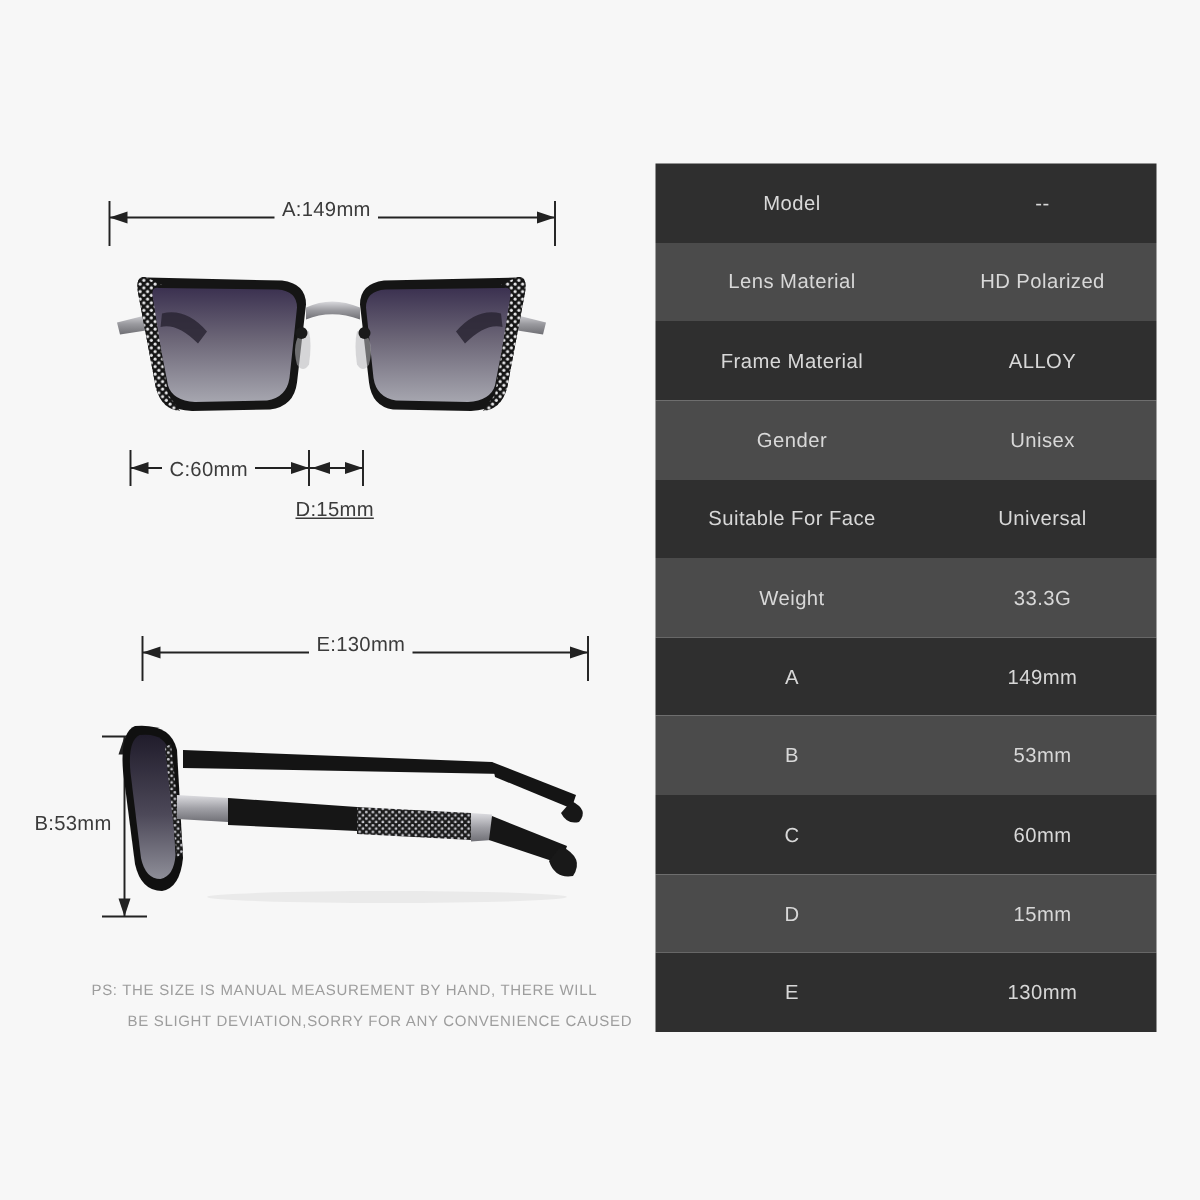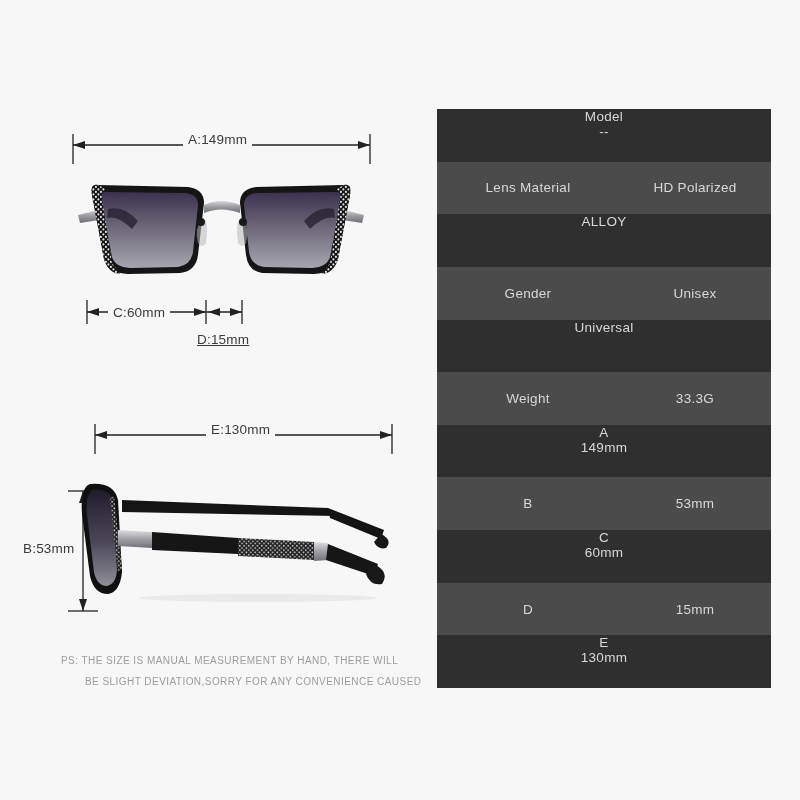--- a/index.html
+++ b/index.html
@@ -46,21 +46,21 @@
     width: 334px;
     height: 579px;
     display: flex;
     flex-direction: column;
   }
   .spec-row {
     flex: 1 1 0;
     display: flex;
     align-items: center;
   }
-  .spec-row.odd  { background: #2f2f2f; flex-direction: column; }
+  .spec-row.odd  { background: #2f2f2f; }
   .spec-row.even { background: #4b4b4b; }
   .spec-key, .spec-val {
     color: #d8d8d8;
     font-size: 13.5px;
     letter-spacing: .3px;
     text-align: center;
     white-space: nowrap;
   }
   .spec-key { width: 182px; }
   .spec-val { width: 152px; }
@@ -218,29 +218,31 @@
       <div class="spec-key">Model</div>
       <div class="spec-val">--</div>
     </div>
 
     <div class="spec-row even">
       <div class="spec-key">Lens Material</div>
       <div class="spec-val">HD Polarized</div>
     </div>
 
     <div class="spec-row odd">
+      <div class="spec-key">Frame Material</div>
       <div class="spec-val">ALLOY</div>
     </div>
 
     <div class="spec-row even">
       <div class="spec-key">Gender</div>
       <div class="spec-val">Unisex</div>
     </div>
 
     <div class="spec-row odd">
+      <div class="spec-key">Suitable For Face</div>
       <div class="spec-val">Universal</div>
     </div>
 
     <div class="spec-row even">
       <div class="spec-key">Weight</div>
       <div class="spec-val">33.3G</div>
     </div>
 
     <div class="spec-row odd">
       <div class="spec-key">A</div>

